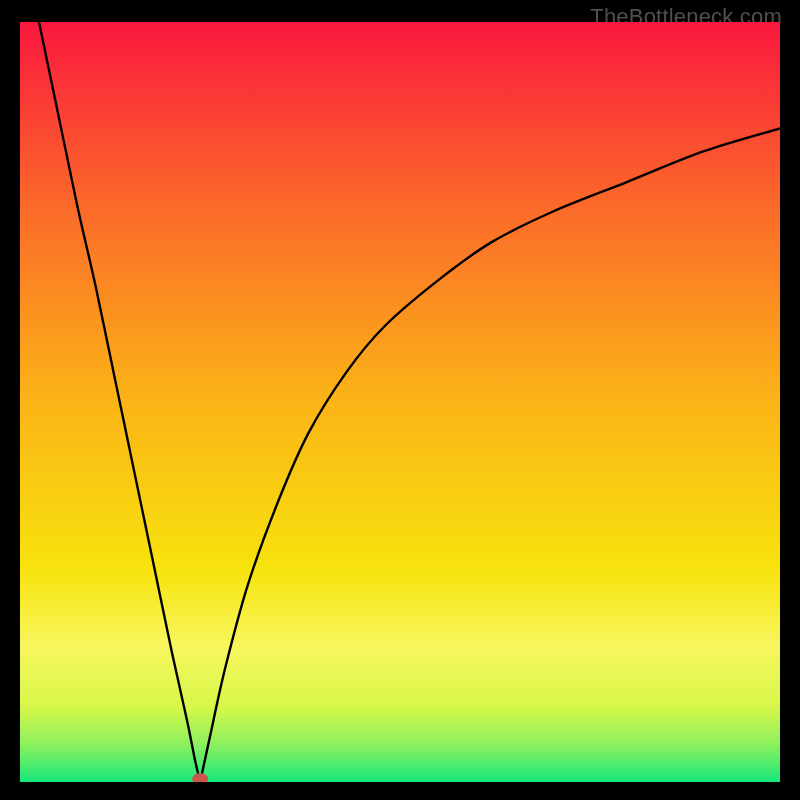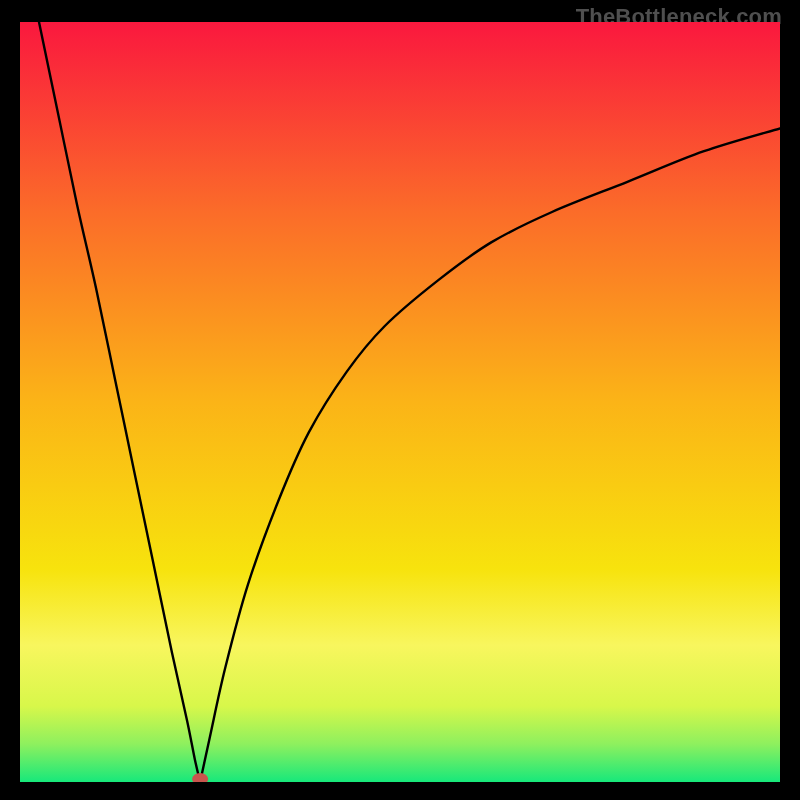--- a/index.html
+++ b/index.html
@@ -17,21 +17,21 @@
     width: 760px;
     height: 760px;
     background: #000;
   }
   .watermark {
     position: absolute;
     top: 4px;
     right: 18px;
     font-family: Arial, Helvetica, sans-serif;
     font-size: 22px;
-    font-weight: 700;
+    font-weight: 400;
     color: #4f4f4f;
     letter-spacing: 0.2px;
     margin-left: 13px;
   }
   svg {
     display: block;
   }
   .marker {
     fill: #c9554d;
   }

